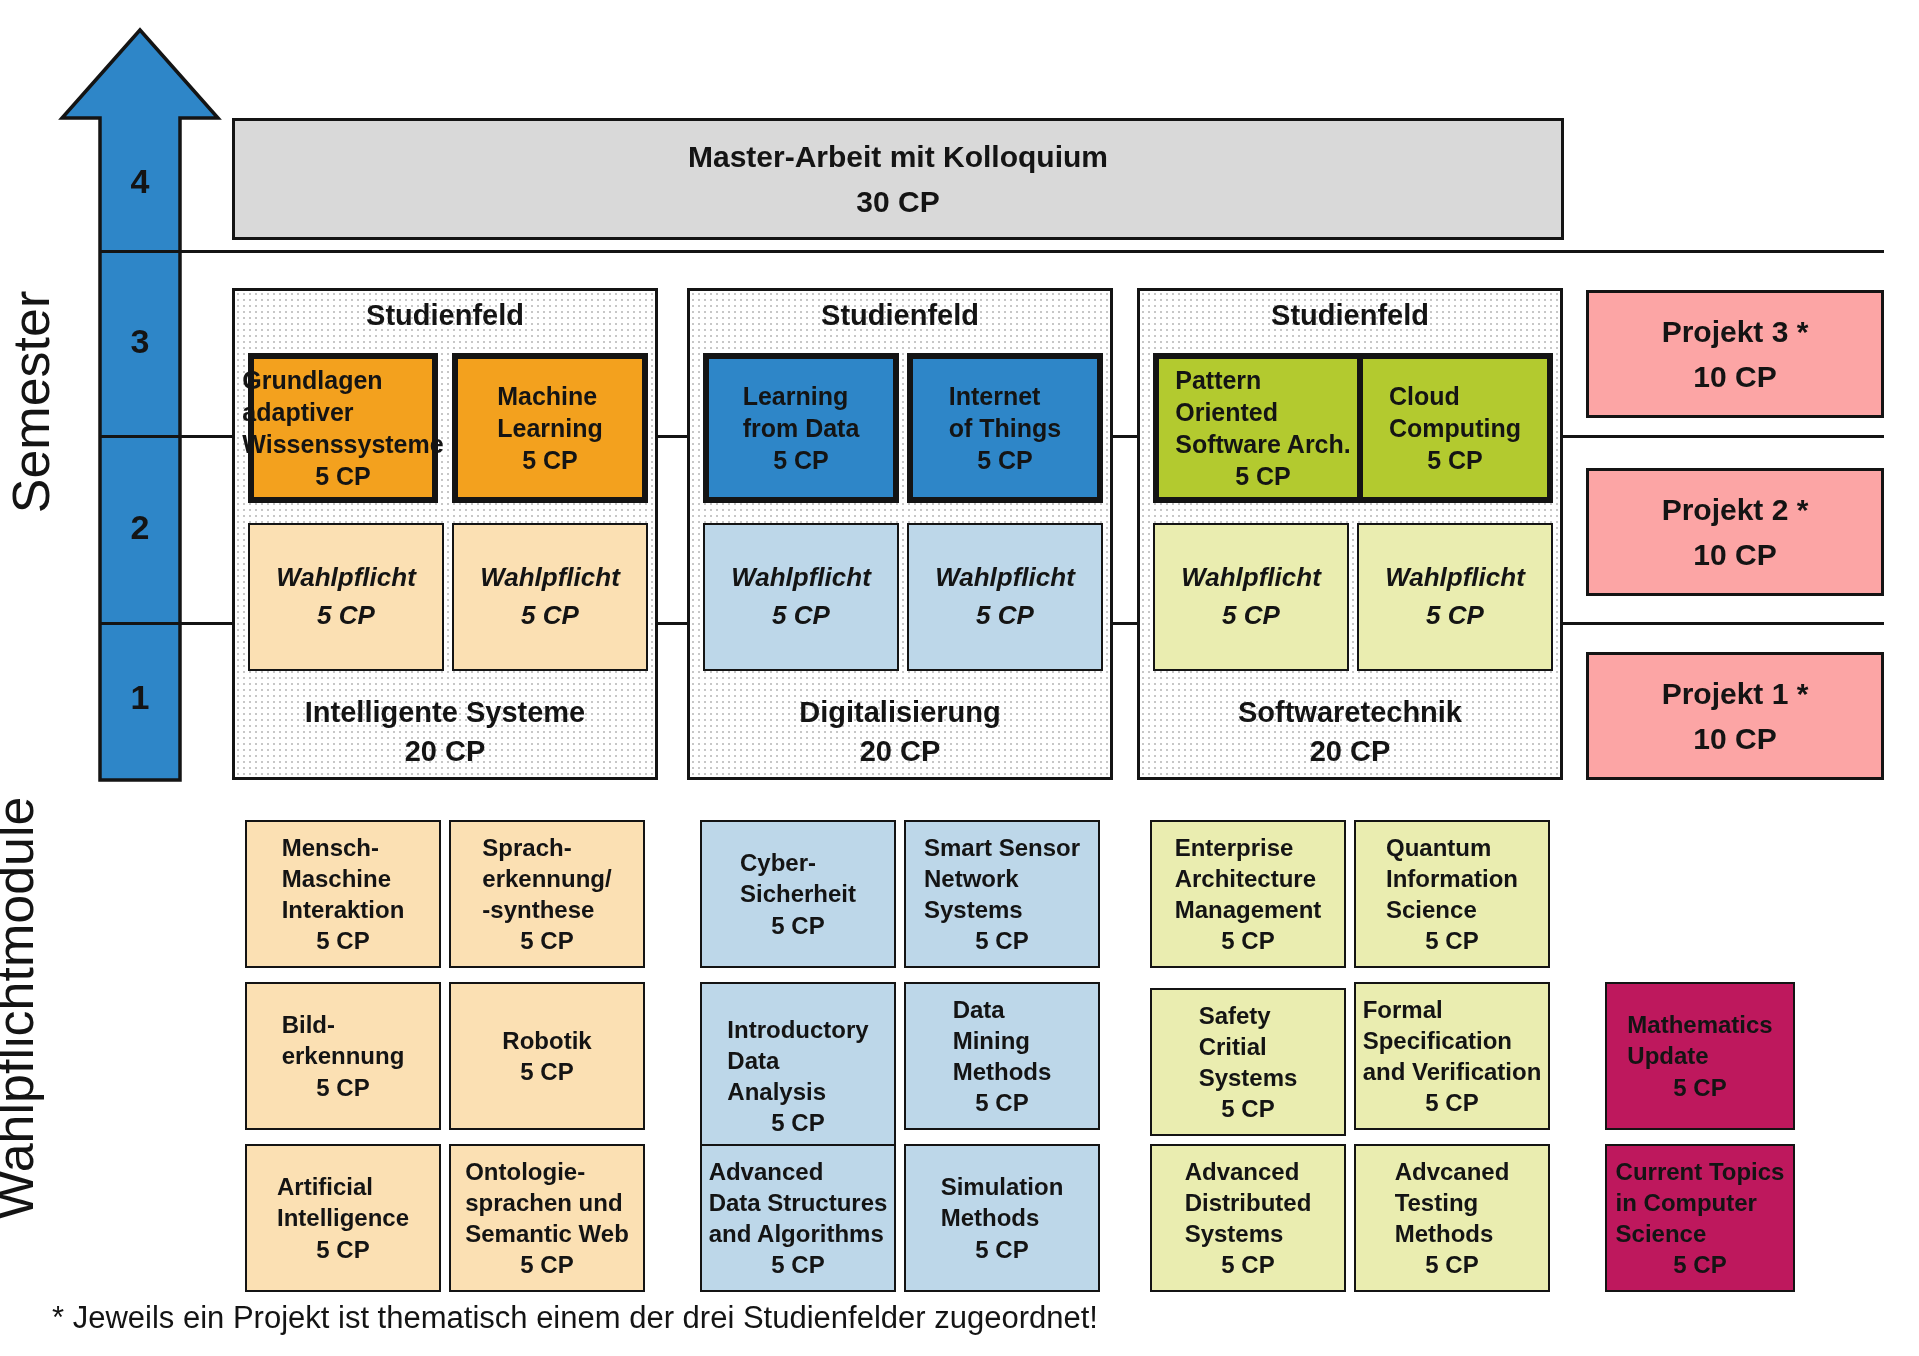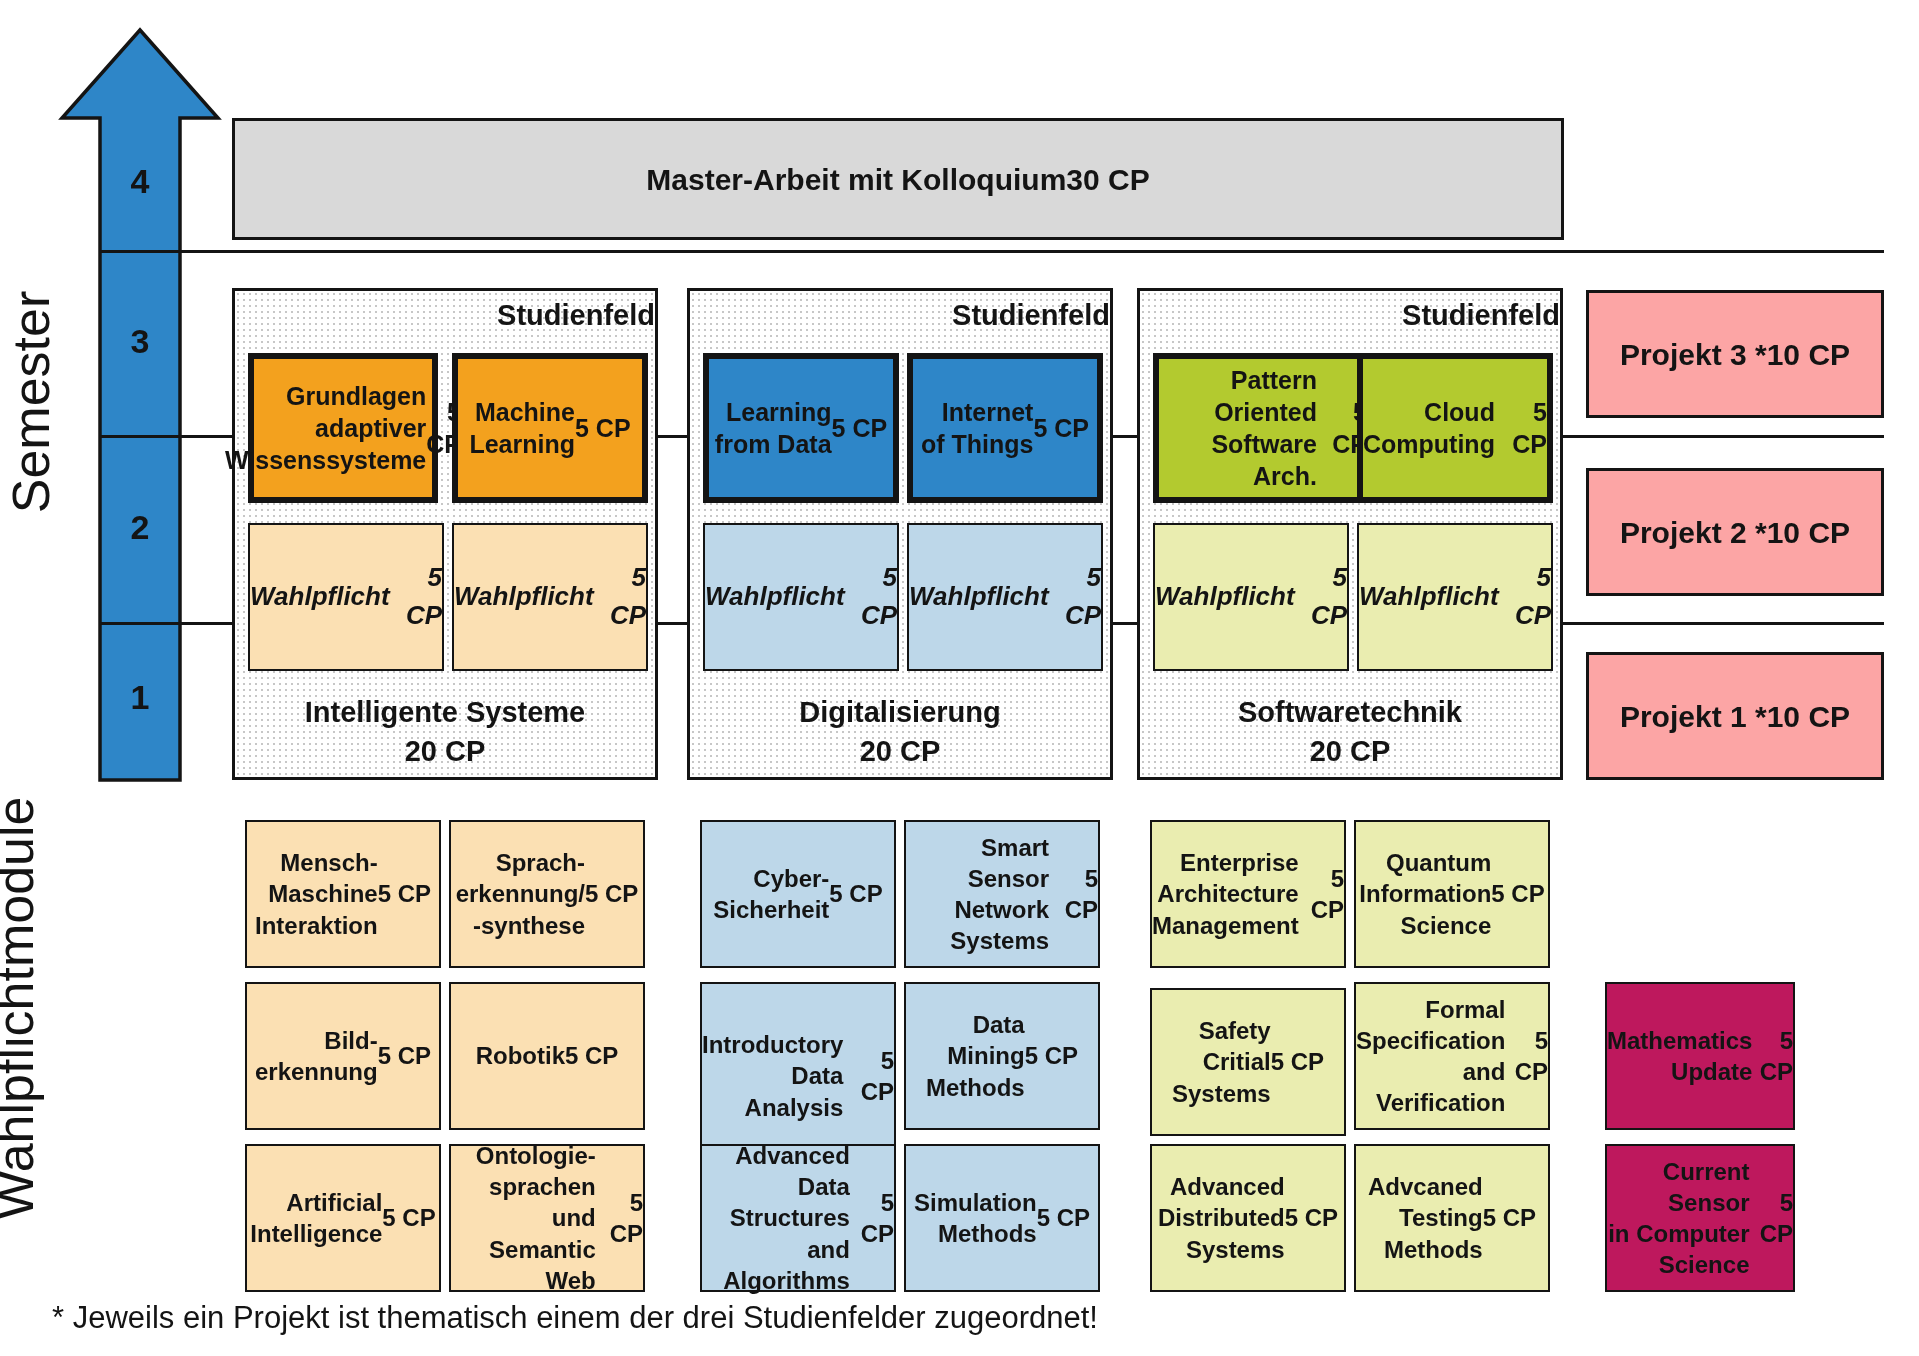--- a/index.html
+++ b/index.html
@@ -1,24 +1,24 @@
 <!DOCTYPE html>
 <html><head>
 <meta charset="utf-8">
 <style>
   html,body{margin:0;padding:0;background:#fff;font-family:"Liberation Sans",sans-serif;color:#141414}
   .canvas{position:relative;width:1919px;height:1356px;background:#fff;overflow:hidden}
   .line{position:absolute;left:100px;width:1784px;height:3px;background:#141414;z-index:1}
-  .box{position:absolute;display:flex;flex-direction:row;align-items:center;justify-content:center;text-align:right;box-sizing:border-box;z-index:2}
+  .box{position:absolute;display:flex;flex-direction:column;align-items:center;justify-content:center;text-align:left;box-sizing:border-box;z-index:2}
   .pre{white-space:pre-line}
   .sf{position:absolute;border:3px solid #141414;box-sizing:border-box;z-index:2;
       background-color:#fff;
       background-image:radial-gradient(#c7c7c7 1.3px,transparent 1.4px);
       background-size:6px 6px}
-  .sf-title{position:absolute;left:0;right:0;top:8px;text-align:right;font-weight:bold;font-size:29px}
+  .sf-title{position:absolute;left:0;right:0;top:8px;text-align:center;font-weight:bold;font-size:29px}
   .core{border:6px solid #141414;font-weight:bold;font-size:25px;line-height:1.28}
   .elect{border:2.5px solid #141414;font-weight:bold;font-style:italic;font-size:26px;line-height:1.45}
   .sfname{position:absolute;left:0;right:0;top:398px;height:86px;display:flex;flex-direction:column;
           align-items:center;justify-content:center;font-weight:bold;font-size:29px;line-height:1.35}
   .proj{background:#fca5a5;border:3px solid #141414;font-weight:bold;font-size:30px;line-height:1.5}
   .master{background:#D9D9D9;border:3px solid #141414;font-weight:bold;font-size:30px;line-height:1.5}
   .mod{border:2.5px solid #141414;font-weight:bold;font-size:24px;line-height:1.3}
   .orange{background:#F3A11E}
   .lorange{background:#FBE0B3}
   .blue{background:#2E86C8}
@@ -254,21 +254,21 @@
 Methods</div>
     <div>5 CP</div>
   </div>
 
   <div class="box mod whitebg" style="left:1605px;top:982px;width:190px;height:148px">
     <div class="pre">Mathematics
 Update</div>
     <div>5 CP</div>
   </div>
   <div class="box mod whitebg" style="left:1605px;top:1144px;width:190px;height:148px">
-    <div class="pre">Current Sensor
+    <div class="pre">Current Topics
 in Computer
 Science</div>
     <div>5 CP</div>
   </div>
 
   <div class="footnote">* Jeweils ein Projekt ist thematisch einem der drei Studienfelder zugeordnet!</div>
 
 </div>
 
 </body></html>

